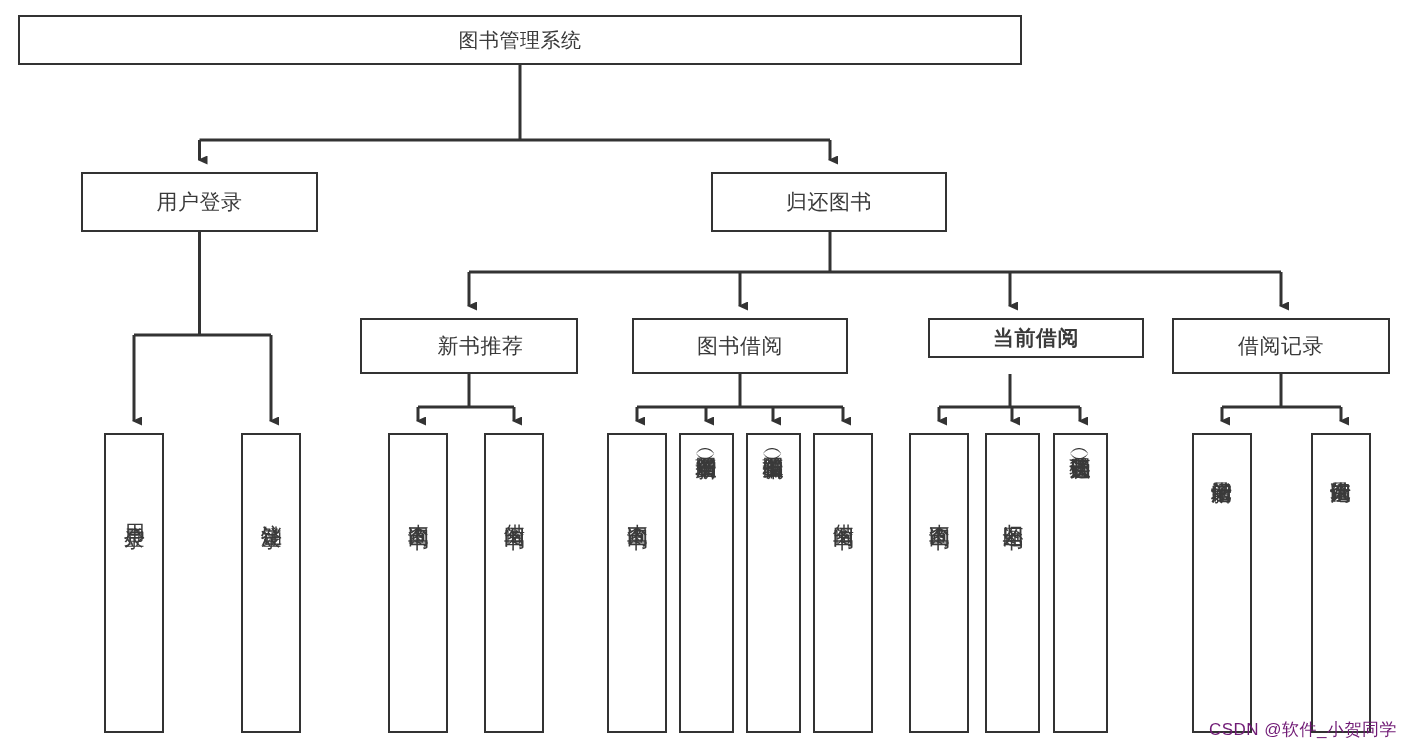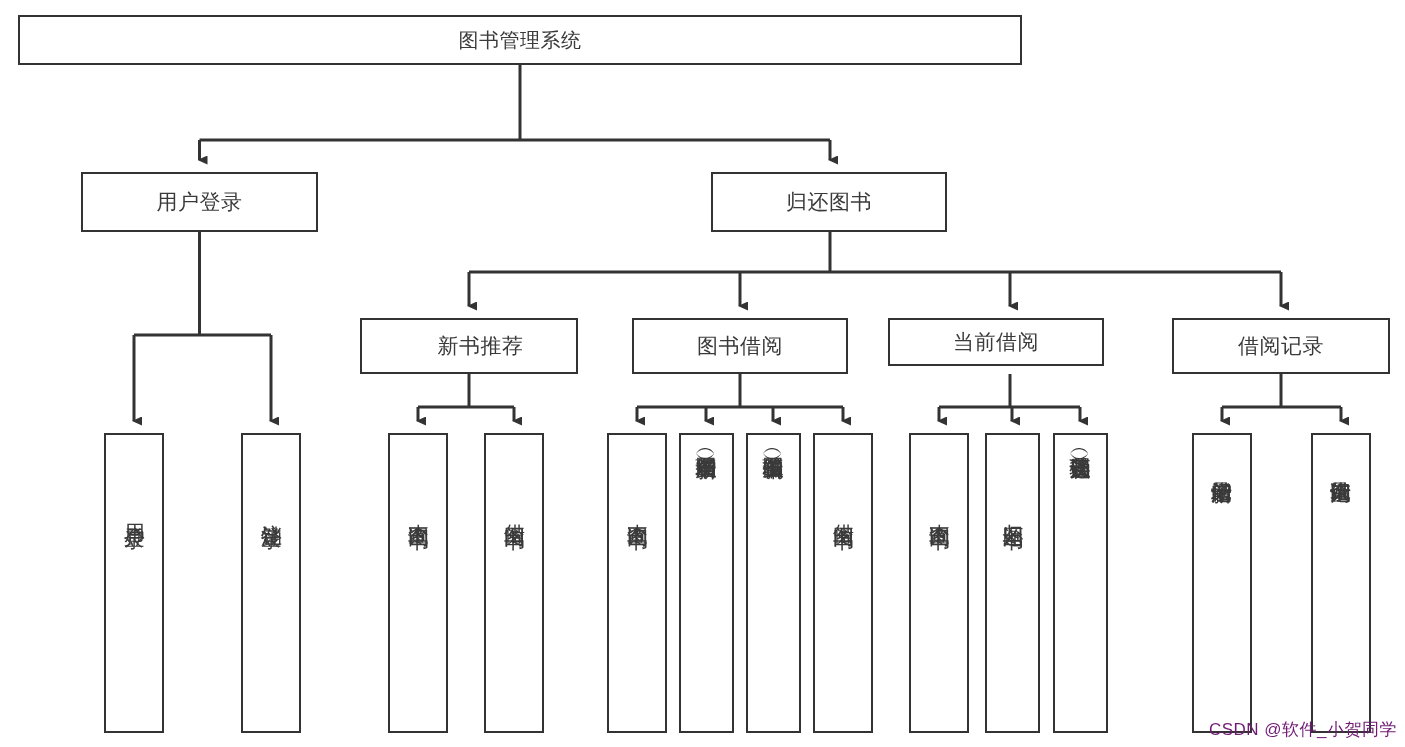--- a/index.html
+++ b/index.html
@@ -139,21 +139,21 @@
   <div class="node horiz" style="left:711px; top:172px; width:236px; height:60px;">
     <span class="htext">归还图书</span>
   </div>
 
   <div class="node horiz" style="left:360px; top:318px; width:218px; height:56px;padding-left:23px;">
     <span class="htext">新书推荐</span>
   </div>
   <div class="node horiz" style="left:632px; top:318px; width:216px; height:56px;">
     <span class="htext">图书借阅</span>
   </div>
-  <div class="node horiz" style="left:888px; top:318px; width:216px; height:48px;">
+  <div class="node horiz" style="left:928px; top:318px; width:216px; height:40px;font-weight:bold;">
     <span class="htext">当前借阅</span>
   </div>
   <div class="node horiz" style="left:1172px; top:318px; width:218px; height:56px;">
     <span class="htext">借阅记录</span>
   </div>
 
   <div class="node leaf" style="left:104px; top:433px; width:60px; height:300px; padding-top:72px;">
     <span class="vtext">用户登录</span>
   </div>
   <div class="node leaf" style="left:241px; top:433px; width:60px; height:300px; padding-top:72px;">

